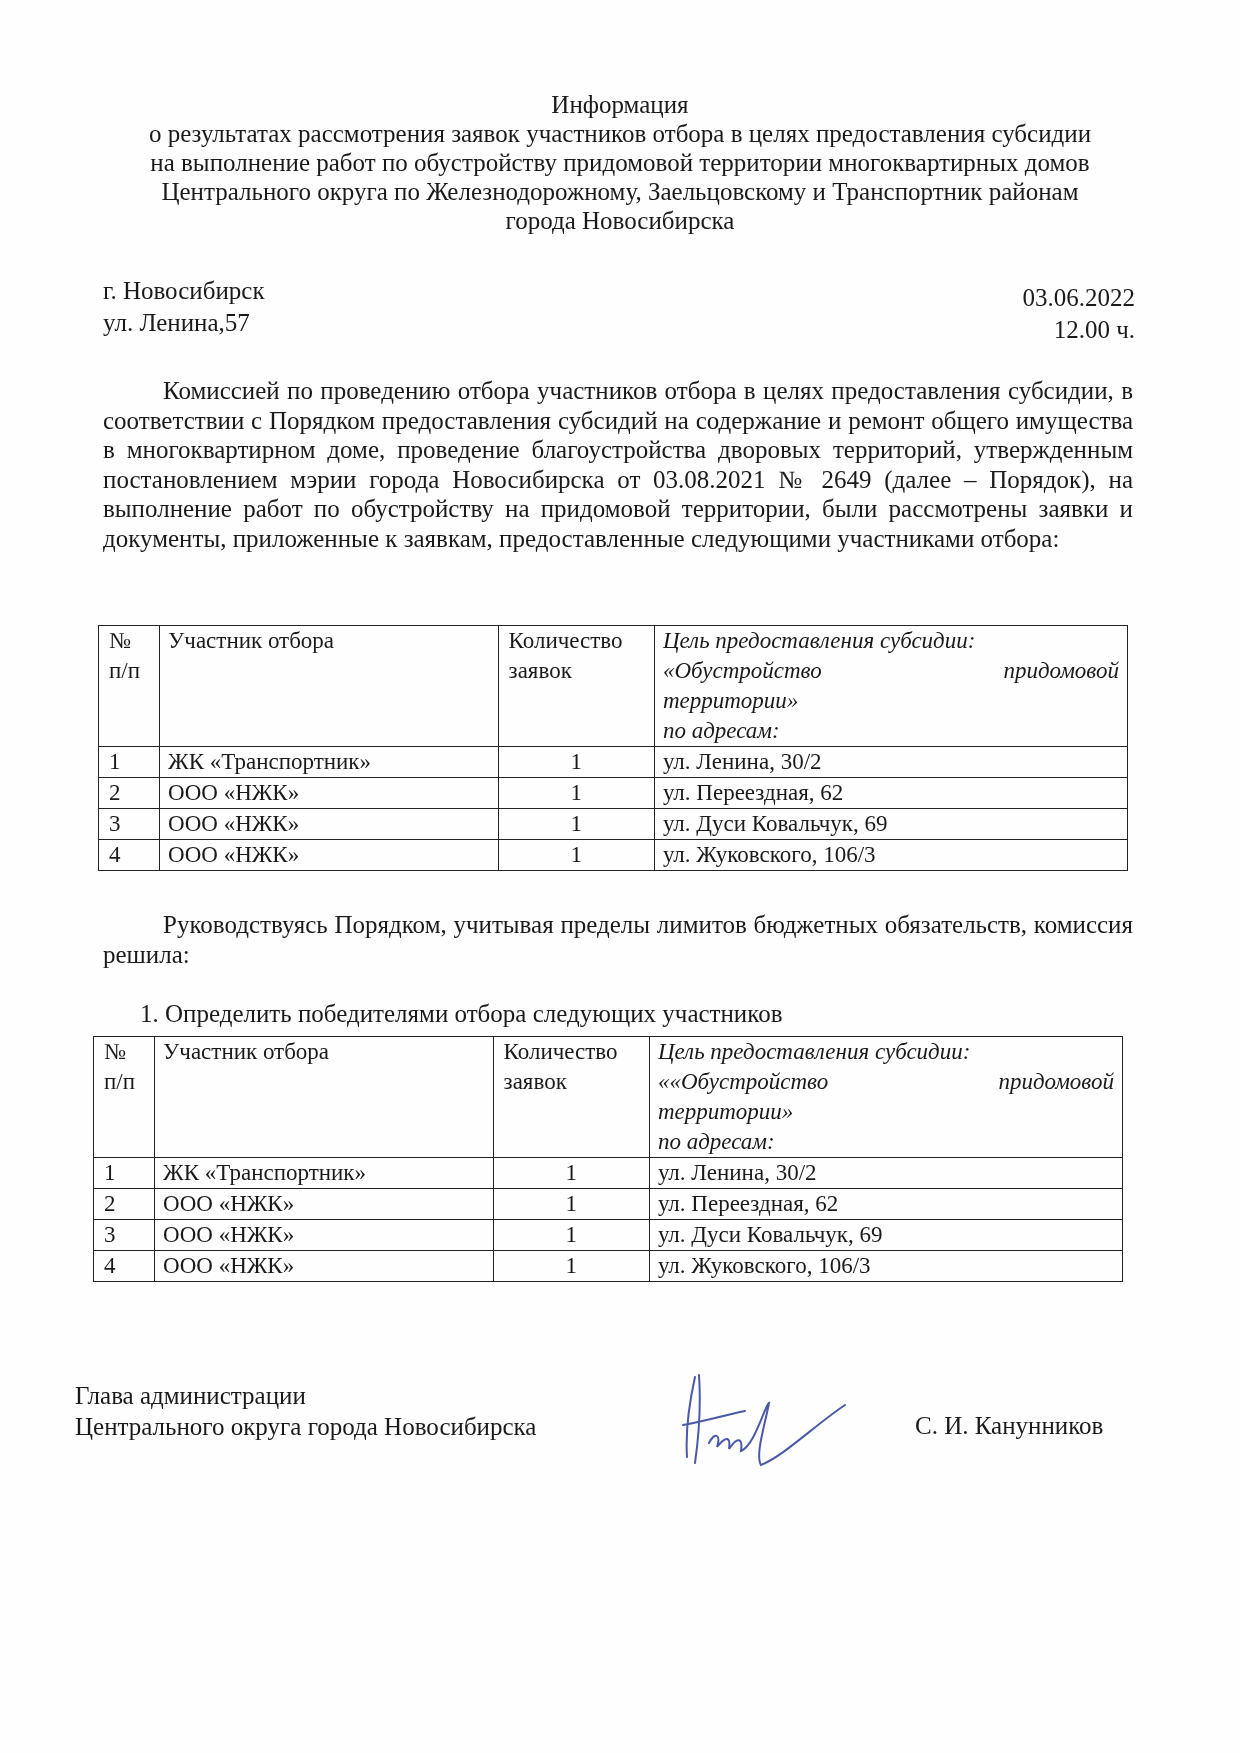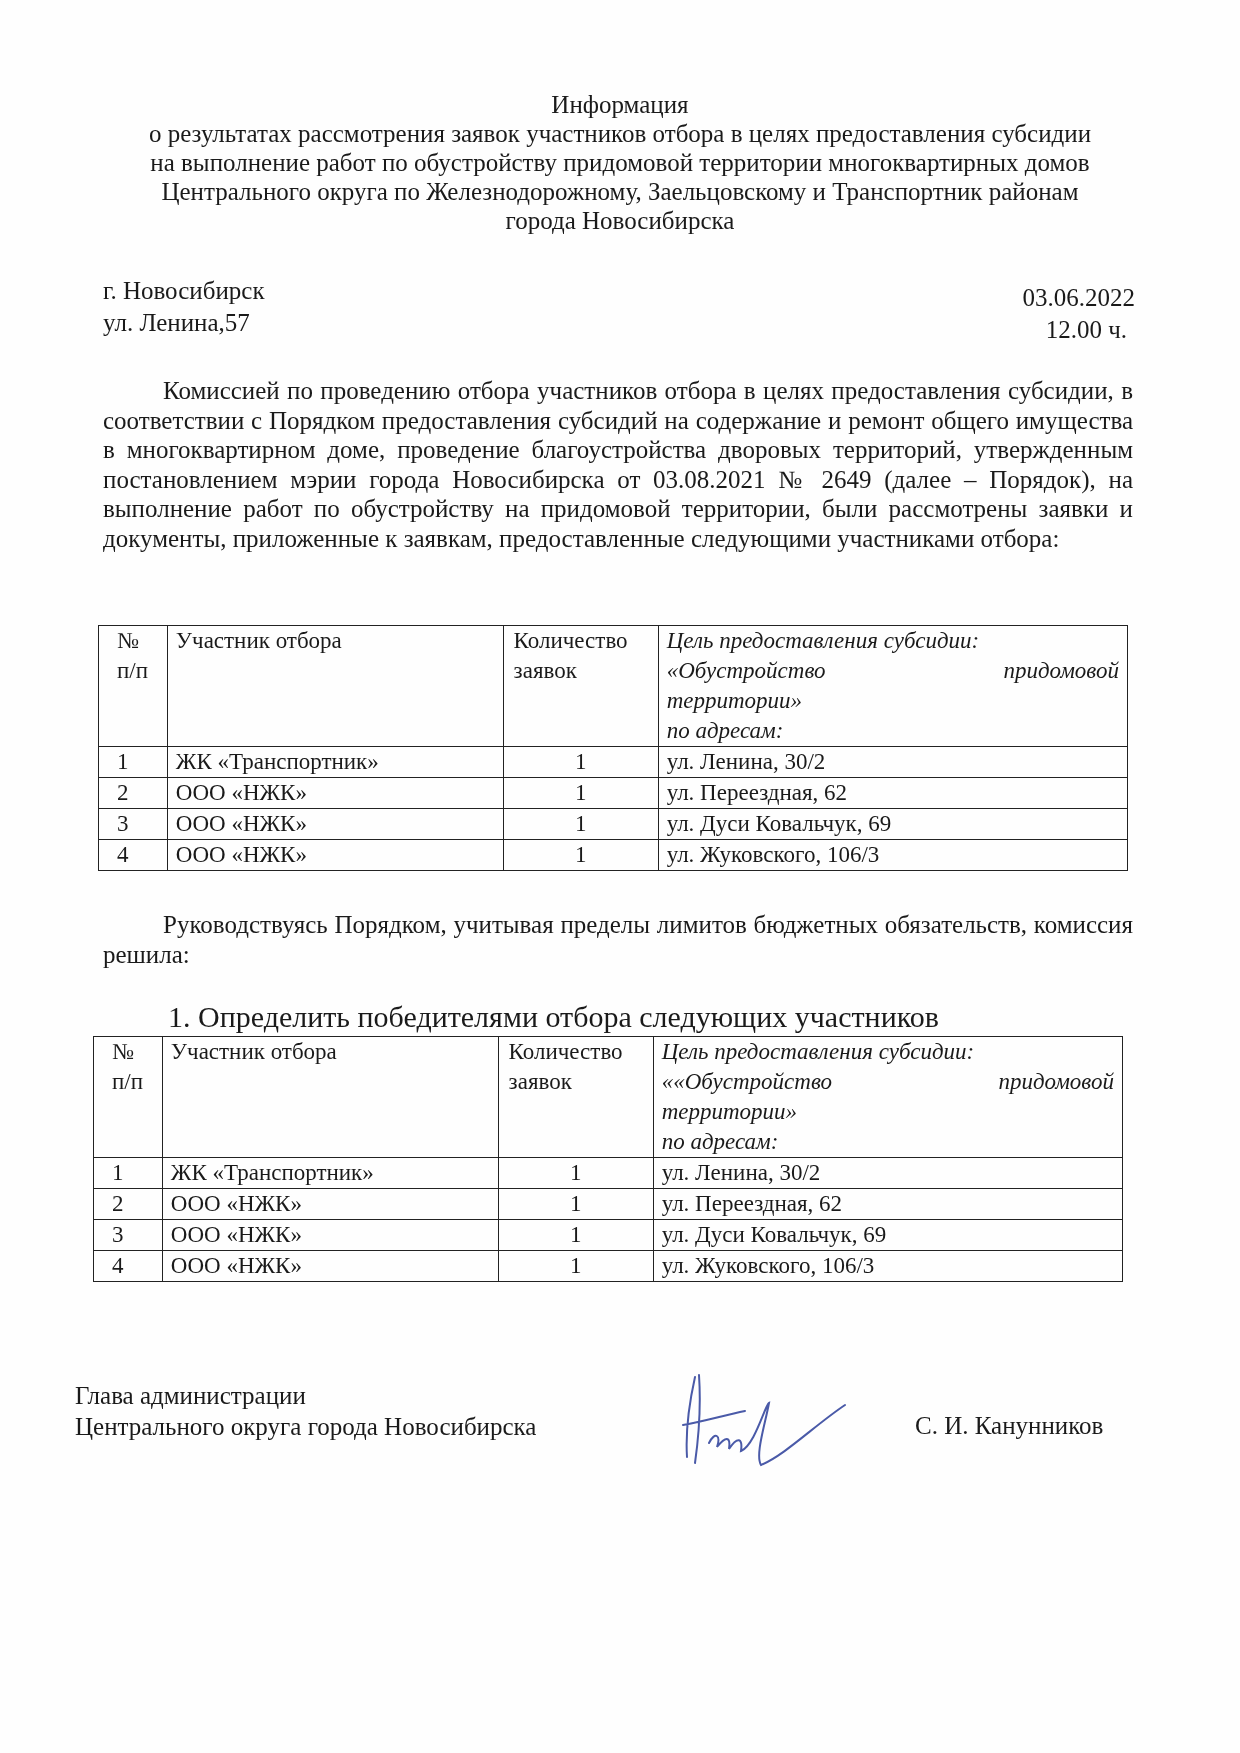--- a/index.html
+++ b/index.html
@@ -7,27 +7,27 @@
          font-family:"Liberation Serif", serif; color:#1a1a1a; }
   .abs { position:absolute; }
   .title-block { left:90px; width:1060px; top:90px; text-align:center; font-size:25px; line-height:29px; }
   .title-block div { white-space:nowrap; }
   .addr { left:103px; top:275px; font-size:25px; line-height:32px; }
   .dt { right:105px; top:282px; font-size:25px; line-height:32px; text-align:right; }
   .para { left:103px; width:1030px; font-size:25px; line-height:29.5px; text-align:justify; }
   .para .ind { display:inline-block; width:60px; }
   table.t { position:absolute; border-collapse:collapse; font-size:23px; line-height:30px; }
   table.t td { border:1.6px solid #222; padding:0 8px; vertical-align:top; }
-  table.t td.num { width:40px; padding-left:18px; }
+  table.t td.num { width:40px; padding-left:10px; }
   table.t td.part { width:310px; }
   table.t td.cnt { width:132px; text-align:center;margin-top:7px; }
   table.t td.goal { width:440px;font-style:italic; }
   table.t tr.head td.cnt { text-align:left; padding-left:10px; }
   .goal-justify { display:flex; justify-content:space-between; }
-  .decision { left:168px; top:1000px; font-size:30px; }
+  .decision { left:140px; top:1000px; font-size:25px; }
   .sig-left { left:75px; top:1380px; font-size:25px; line-height:31px; }
   .sig-right { left:915px; top:1412px; font-size:25px; }
   .signature { left:665px; top:1365px; width:200px; height:110px; }
 </style>
 </head>
 <body>
 
 <div class="abs title-block">
   <div>Информация</div>
   <div>о результатах рассмотрения заявок участников отбора в целях предоставления субсидии</div>
@@ -36,21 +36,21 @@
   <div>города Новосибирска</div>
 </div>
 
 <div class="abs addr">
   <div>г. Новосибирск</div>
   <div>ул. Ленина,57</div>
 </div>
 
 <div class="abs dt">
   <div>03.06.2022</div>
-  <div style="margin-right:8px">12.00 ч.</div>
+  <div style="margin-right:0">12.00 ч.</div>
 </div>
 
 <div class="abs para" style="top:376px"><span class="ind"></span><span>Комиссией по проведению отбора участников отбора в целях предоставления субсидии, в соответствии с Порядком предоставления субсидий на содержание и ремонт общего имущества в многоквартирном доме, проведение благоустройства дворовых территорий, утвержденным постановлением мэрии города Новосибирска от 03.08.2021 № 2649 (далее – Порядок), на выполнение работ по обустройству на придомовой территории, были рассмотрены заявки и документы, приложенные к заявкам, предоставленные следующими участниками отбора:</span></div>
 
 <table class="t" style="left:98px; top:625px; width:1030px">
   <tbody>
       <tr class="head">
     <td class="num">№ п/п</td>
     <td class="part">Участник отбора</td>
     <td class="cnt">Количество заявок</td>

